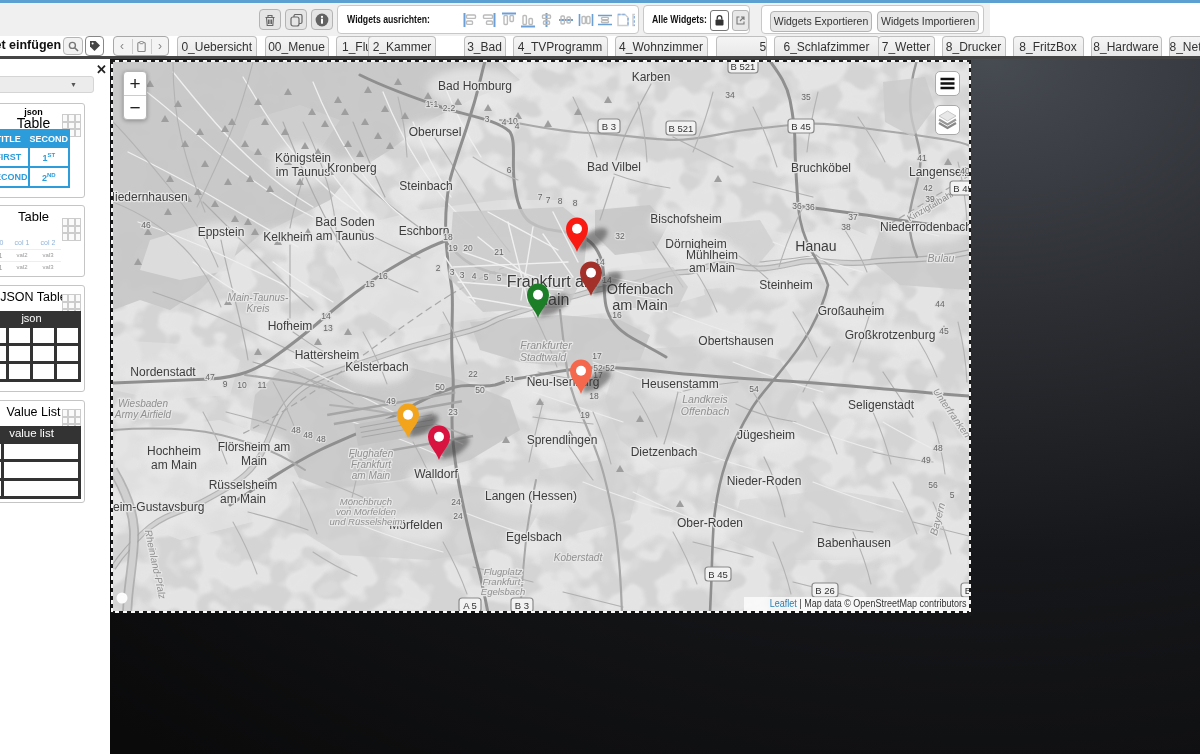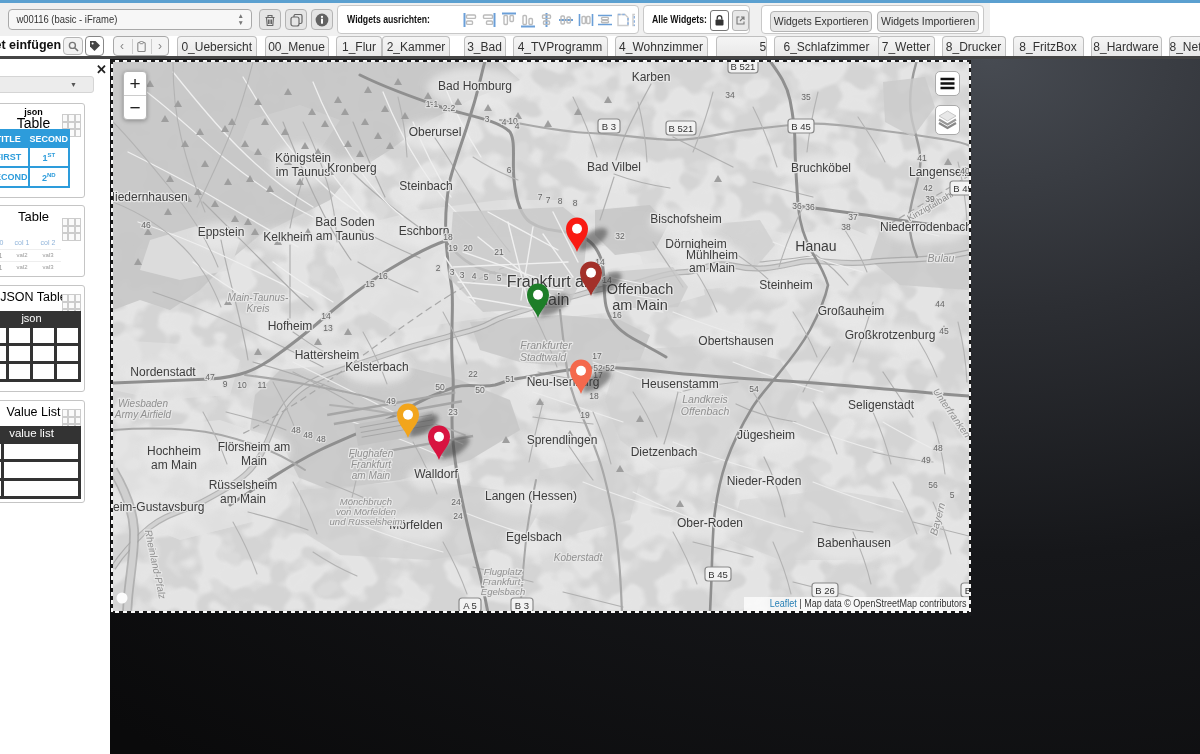--- a/index.html
+++ b/index.html
@@ -40,21 +40,20 @@
 #btnlayers { left:822px; top:43px; width:25px; height:30px; background:#fff; border:1px solid #aaa; border-radius:5px; }
 #attrib { right:0px; bottom:0px; height:14px; background:rgba(255,255,255,.75); font-size:10px; color:#333; padding:0 3px 0 4px; line-height:13px; white-space:nowrap; }
 #attrib .sq { display:inline-block; transform:scaleX(0.9); transform-origin:right center; }
 #attrib a { color:#267fb5; text-decoration:none; }
 </style>
 </head>
 <body>
 <div id="page">
   <div class="abs" id="row1">
       <div class="abs" id="row1grad"></div>
-    <div class="abs" id="selbox"><span class="txt">w00116 (basic - iFrame)</span><span class="caret">▲<br>▼</span></div>
     <div class="abs tbtn" style="left:259px;"><svg width="12" height="13" viewBox="0 0 12 13" style="margin-top:4px;">
           <path d="M1.5 3.5h9M4 3V1.5h4V3M2.5 3.5l.7 8h5.6l.7-8M4.5 5.5v4.5M6 5.5V10M7.5 5.5V10" stroke="#666" stroke-width="1.1" fill="none"></path>
         </svg></div>
     <div class="abs tbtn" style="left:285px;"><svg width="13" height="13" viewBox="0 0 13 13" style="margin-top:4px;">
           <rect x="1" y="3" width="8" height="9" rx="2" fill="none" stroke="#666" stroke-width="1.2"></rect>
           <path d="M4 3V2a1.5 1.5 0 0 1 1.5-1.5h5A1.5 1.5 0 0 1 12 2v6a1.5 1.5 0 0 1-1.5 1.5H9" fill="none" stroke="#666" stroke-width="1.2"></path>
         </svg></div>
     <div class="abs tbtn" style="left:311px;"><svg width="14" height="14" viewBox="0 0 14 14" style="margin-top:3px;">
           <circle cx="7" cy="7" r="6.4" fill="#636363"></circle>
           <rect x="6" y="5.7" width="2" height="5" fill="#fff"></rect>
@@ -137,21 +136,21 @@
       <span style="position:absolute; left:6px; top:2px; color:#888; font-size:12px;">‹</span>
       <svg width="9" height="11" viewBox="0 0 9 11" style="position:absolute; left:23px; top:4px;">
           <rect x="0.8" y="1.5" width="7.4" height="9" rx="1" fill="none" stroke="#888" stroke-width="1.1"></rect>
           <rect x="2.8" y="0.3" width="3.4" height="2.4" rx="0.6" fill="#fff" stroke="#888" stroke-width="1"></rect>
         </svg>
       <span style="position:absolute; right:6px; top:2px; color:#888; font-size:12px;">›</span>
     </div>
     <span class="tab" style="left:177px; width:79.5px;">0_Uebersicht</span>
     <span class="tab" style="left:264.5px; width:64px;">00_Menue</span>
     <span class="tab" style="left:336px; width:46px;">1_Flur</span>
-    <span class="tab" style="left:382px; width:68px;">2_Kammer</span>
+    <span class="tab" style="left:368px; width:68px;">2_Kammer</span>
     <span class="tab" style="left:463.5px; width:42px;">3_Bad</span>
     <span class="tab" style="left:512.5px; width:95px;">4_TVProgramm</span>
     <span class="tab" style="left:614.5px; width:93px;">4_Wohnzimmer</span>
     <span class="tab" style="left:715.5px; width:51px;padding-left:43px;">5_Küche</span>
     <span class="tab" style="left:773.5px; width:106px;">6_Schlafzimmer</span>
     <span class="tab" style="left:877.5px; width:57px;">7_Wetter</span>
     <span class="tab" style="left:941.5px; width:64px;">8_Drucker</span>
     <span class="tab" style="left:1012.5px; width:71px;">8_FritzBox</span>
     <span class="tab" style="left:1090.5px; width:71px;">8_Hardware</span>
     <span class="tab" style="left:1168.5px; width:62px;">8_Netzwerk</span>

